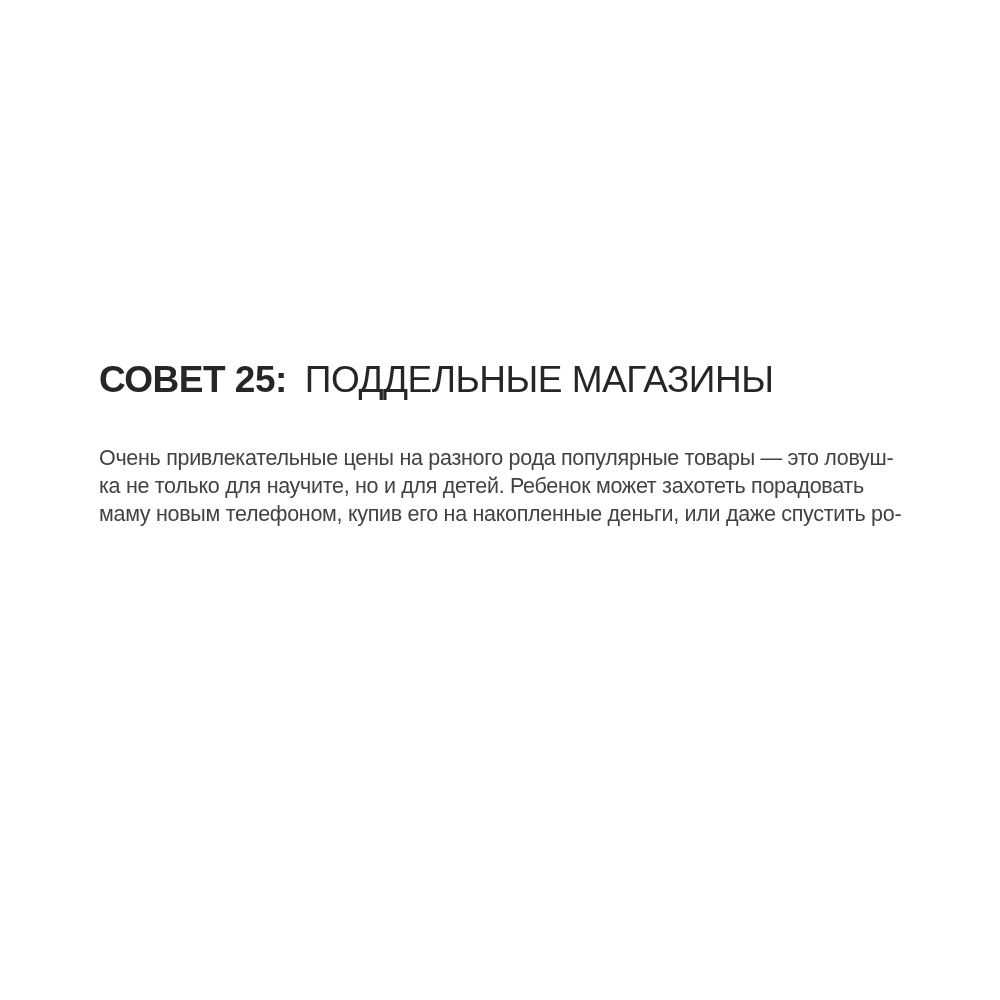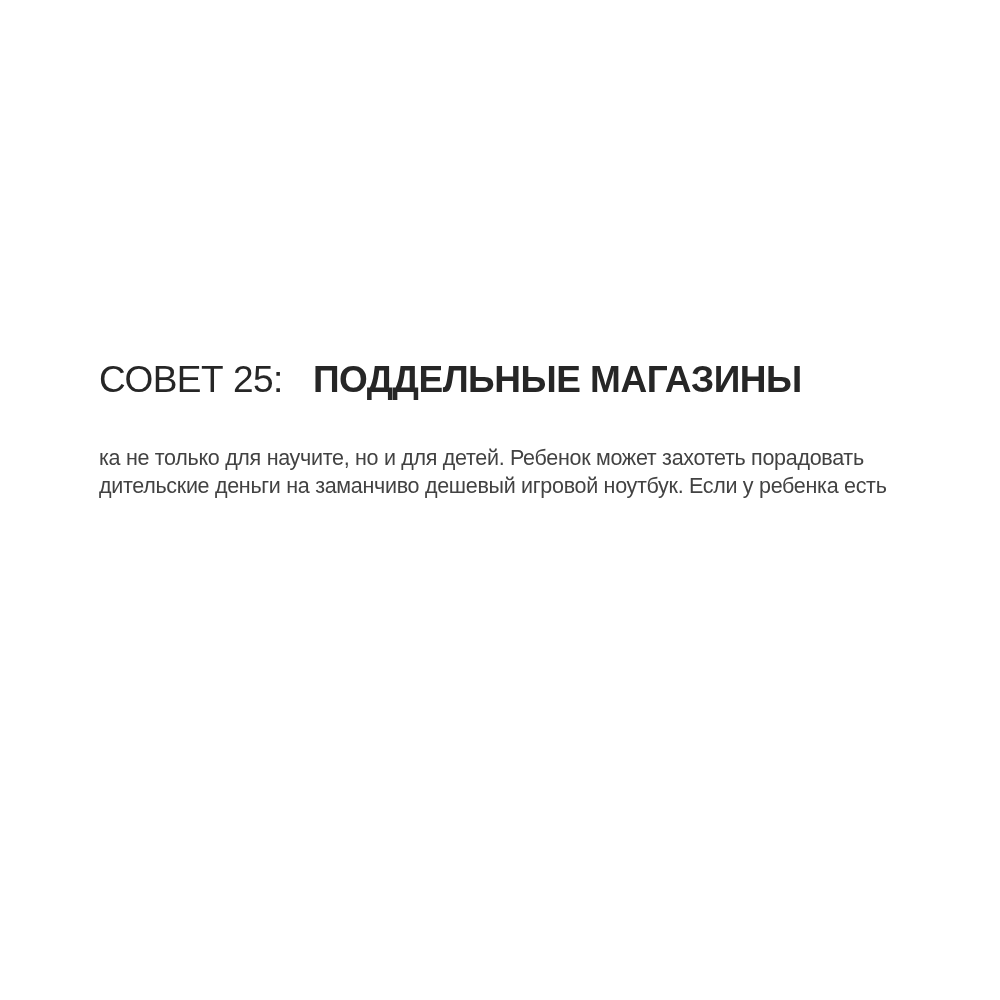--- a/index.html
+++ b/index.html
@@ -21,25 +21,25 @@
     top: 360px;
     margin: 0;
     font-size: 37px;
     line-height: 1.1;
     letter-spacing: -0.5px;
     color: #262626;
     white-space: nowrap;
     font-weight: 400;
   }
   .tip-heading .tip-number {
-    font-weight: 400;
-    margin-right: 30px;
+    font-weight: 700;
+    margin-right: 18px;
   }
   .tip-heading .tip-title {
-    font-weight: 700;
+    font-weight: 400;
   }
   .tip-body {
     position: absolute;
     left: 99px;
     top: 444px;
     width: 830px;
     font-size: 21.5px;
     line-height: 28px;
     letter-spacing: -0.3px;
     color: #424242;
@@ -52,17 +52,18 @@
 </head>
 <body>
 
 <div class="page">
 
   <h1 class="tip-heading">
     <span class="tip-number">СОВЕТ 25:</span><span class="tip-title">ПОДДЕЛЬНЫЕ МАГАЗИНЫ</span>
   </h1>
 
   <div class="tip-body">
+    <div class="body-line">Очень привлекательные цены на разного рода популярные товары — это ловуш-</div>
     <div class="body-line">ка не только для научите, но и для детей. Ребенок может захотеть порадовать</div>
-    <div class="body-line">дительские деньги на заманчиво дешевый игровой ноутбук. Если у ребенка есть</div>
+    <div class="body-line">маму новым телефоном, купив его на накопленные деньги, или даже спустить ро-</div>
   </div>
 
 </div>
 
 </body></html>

